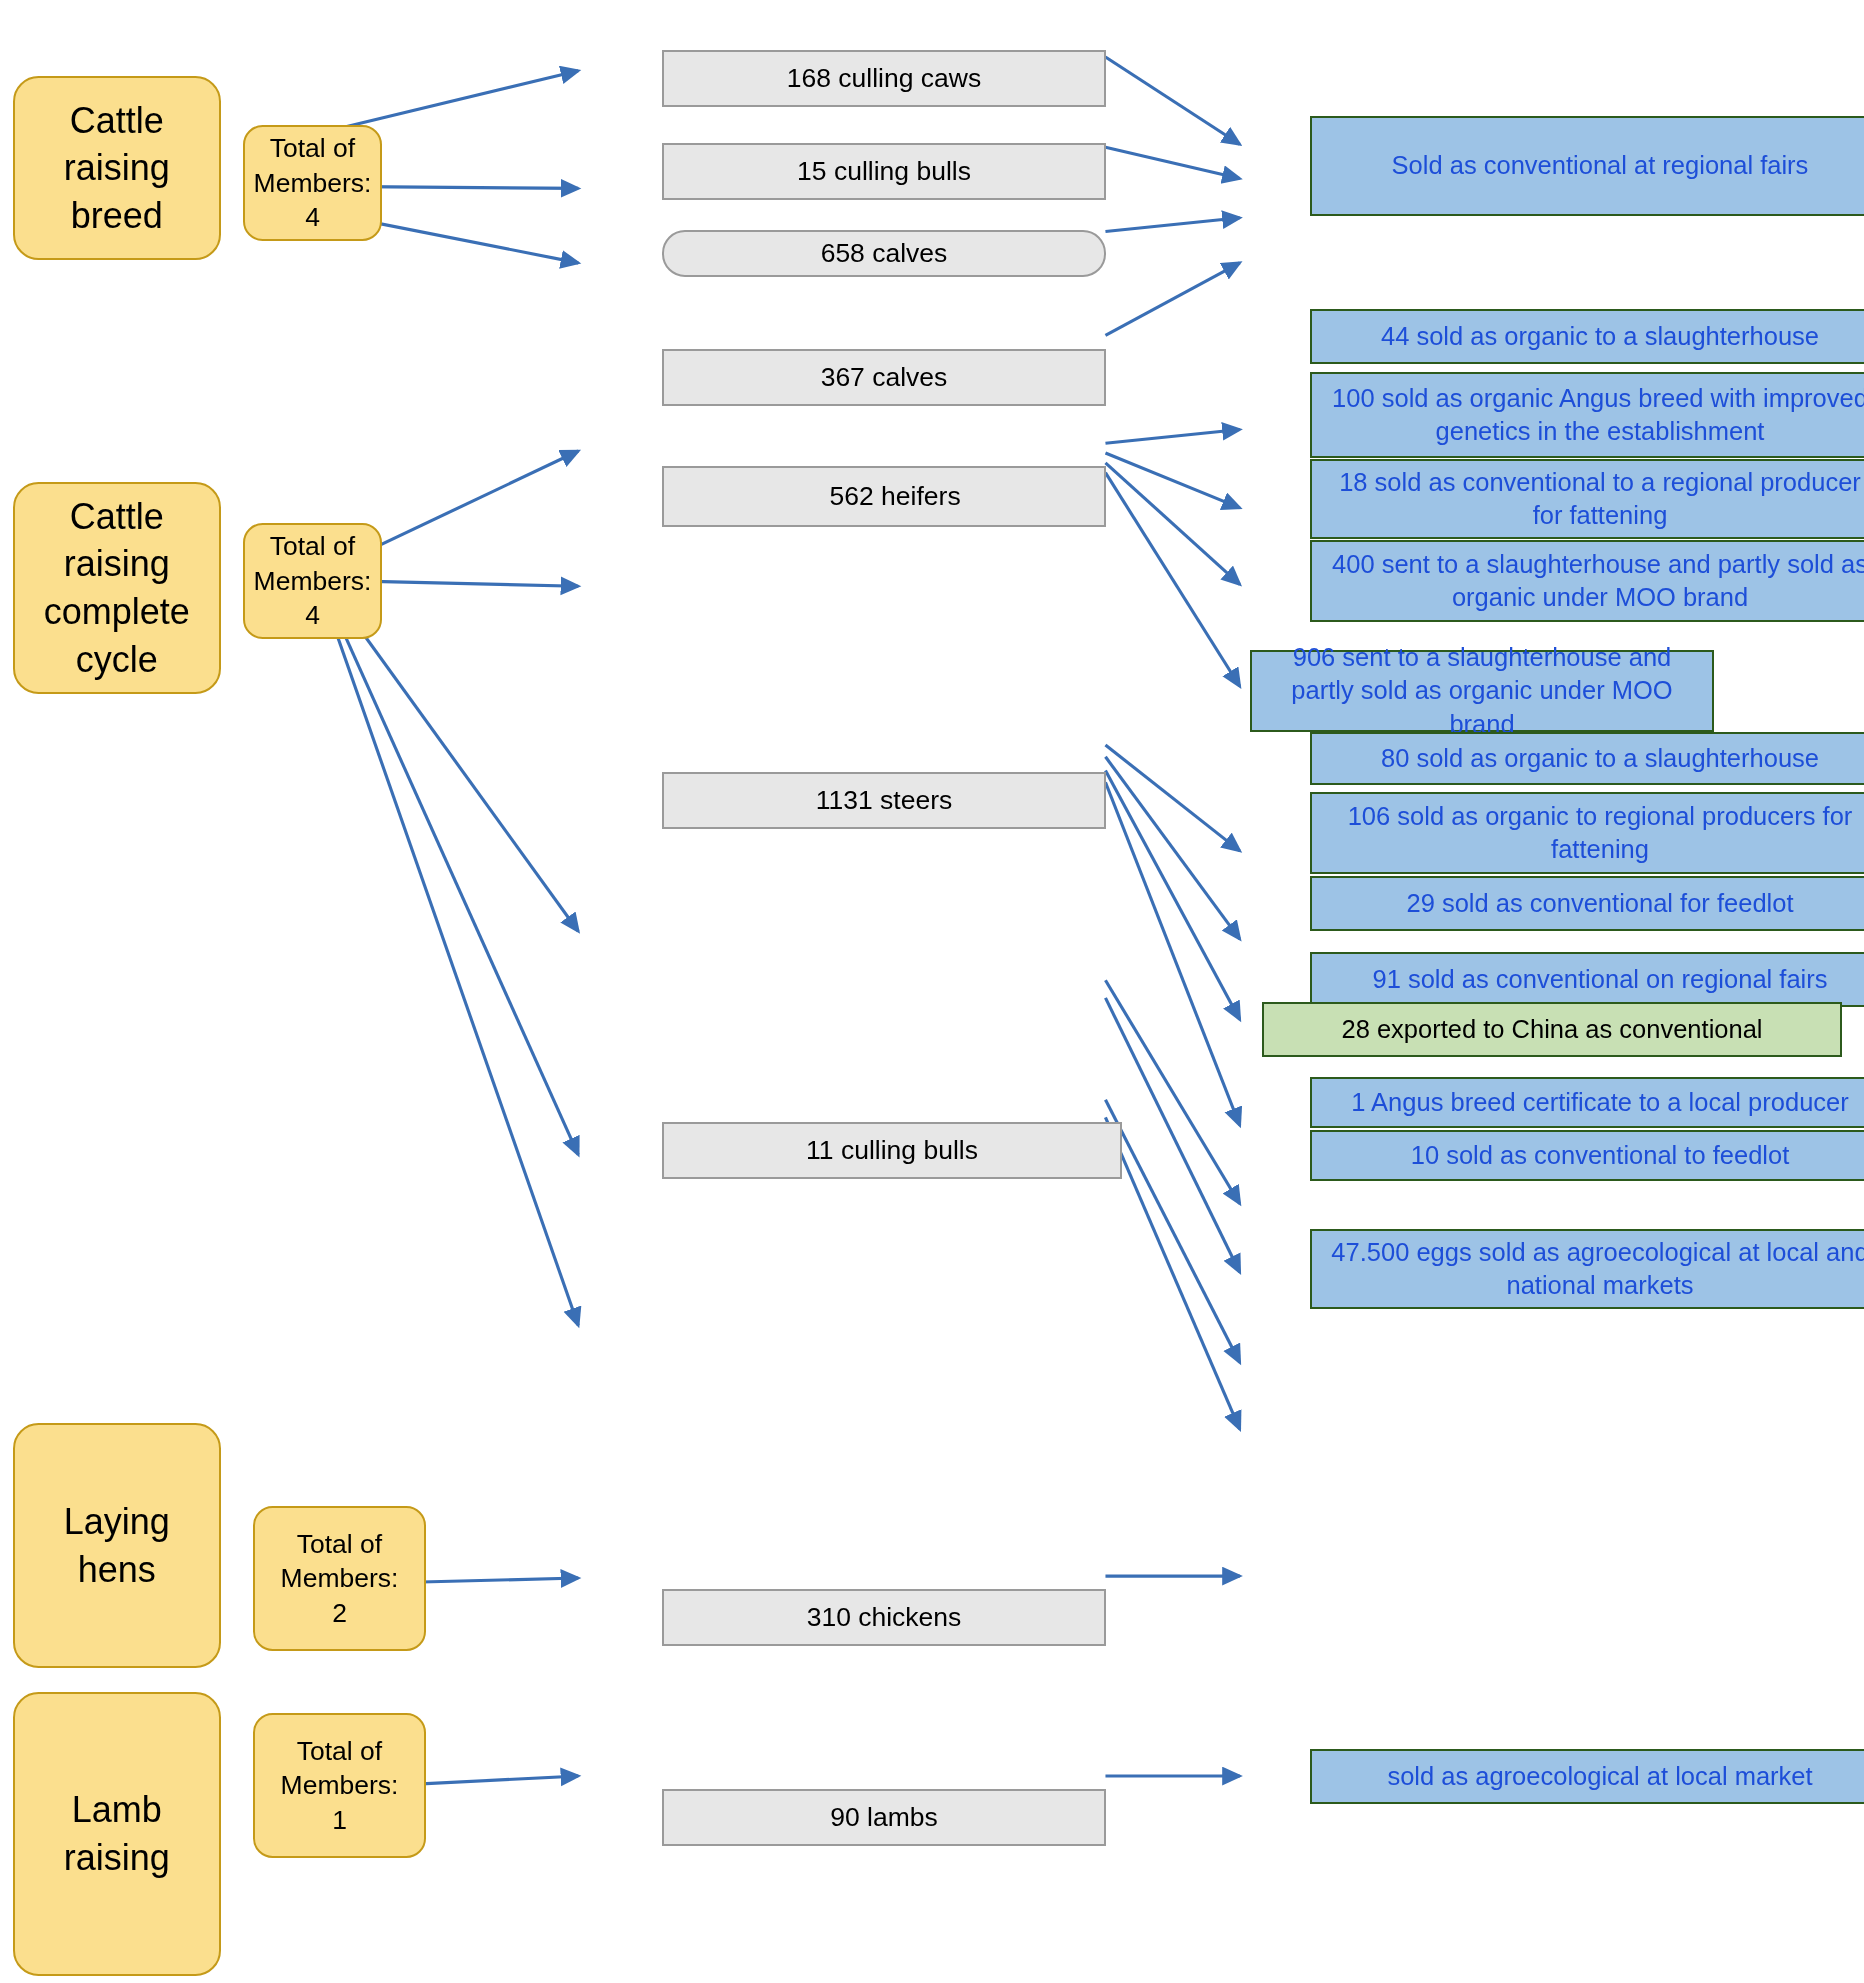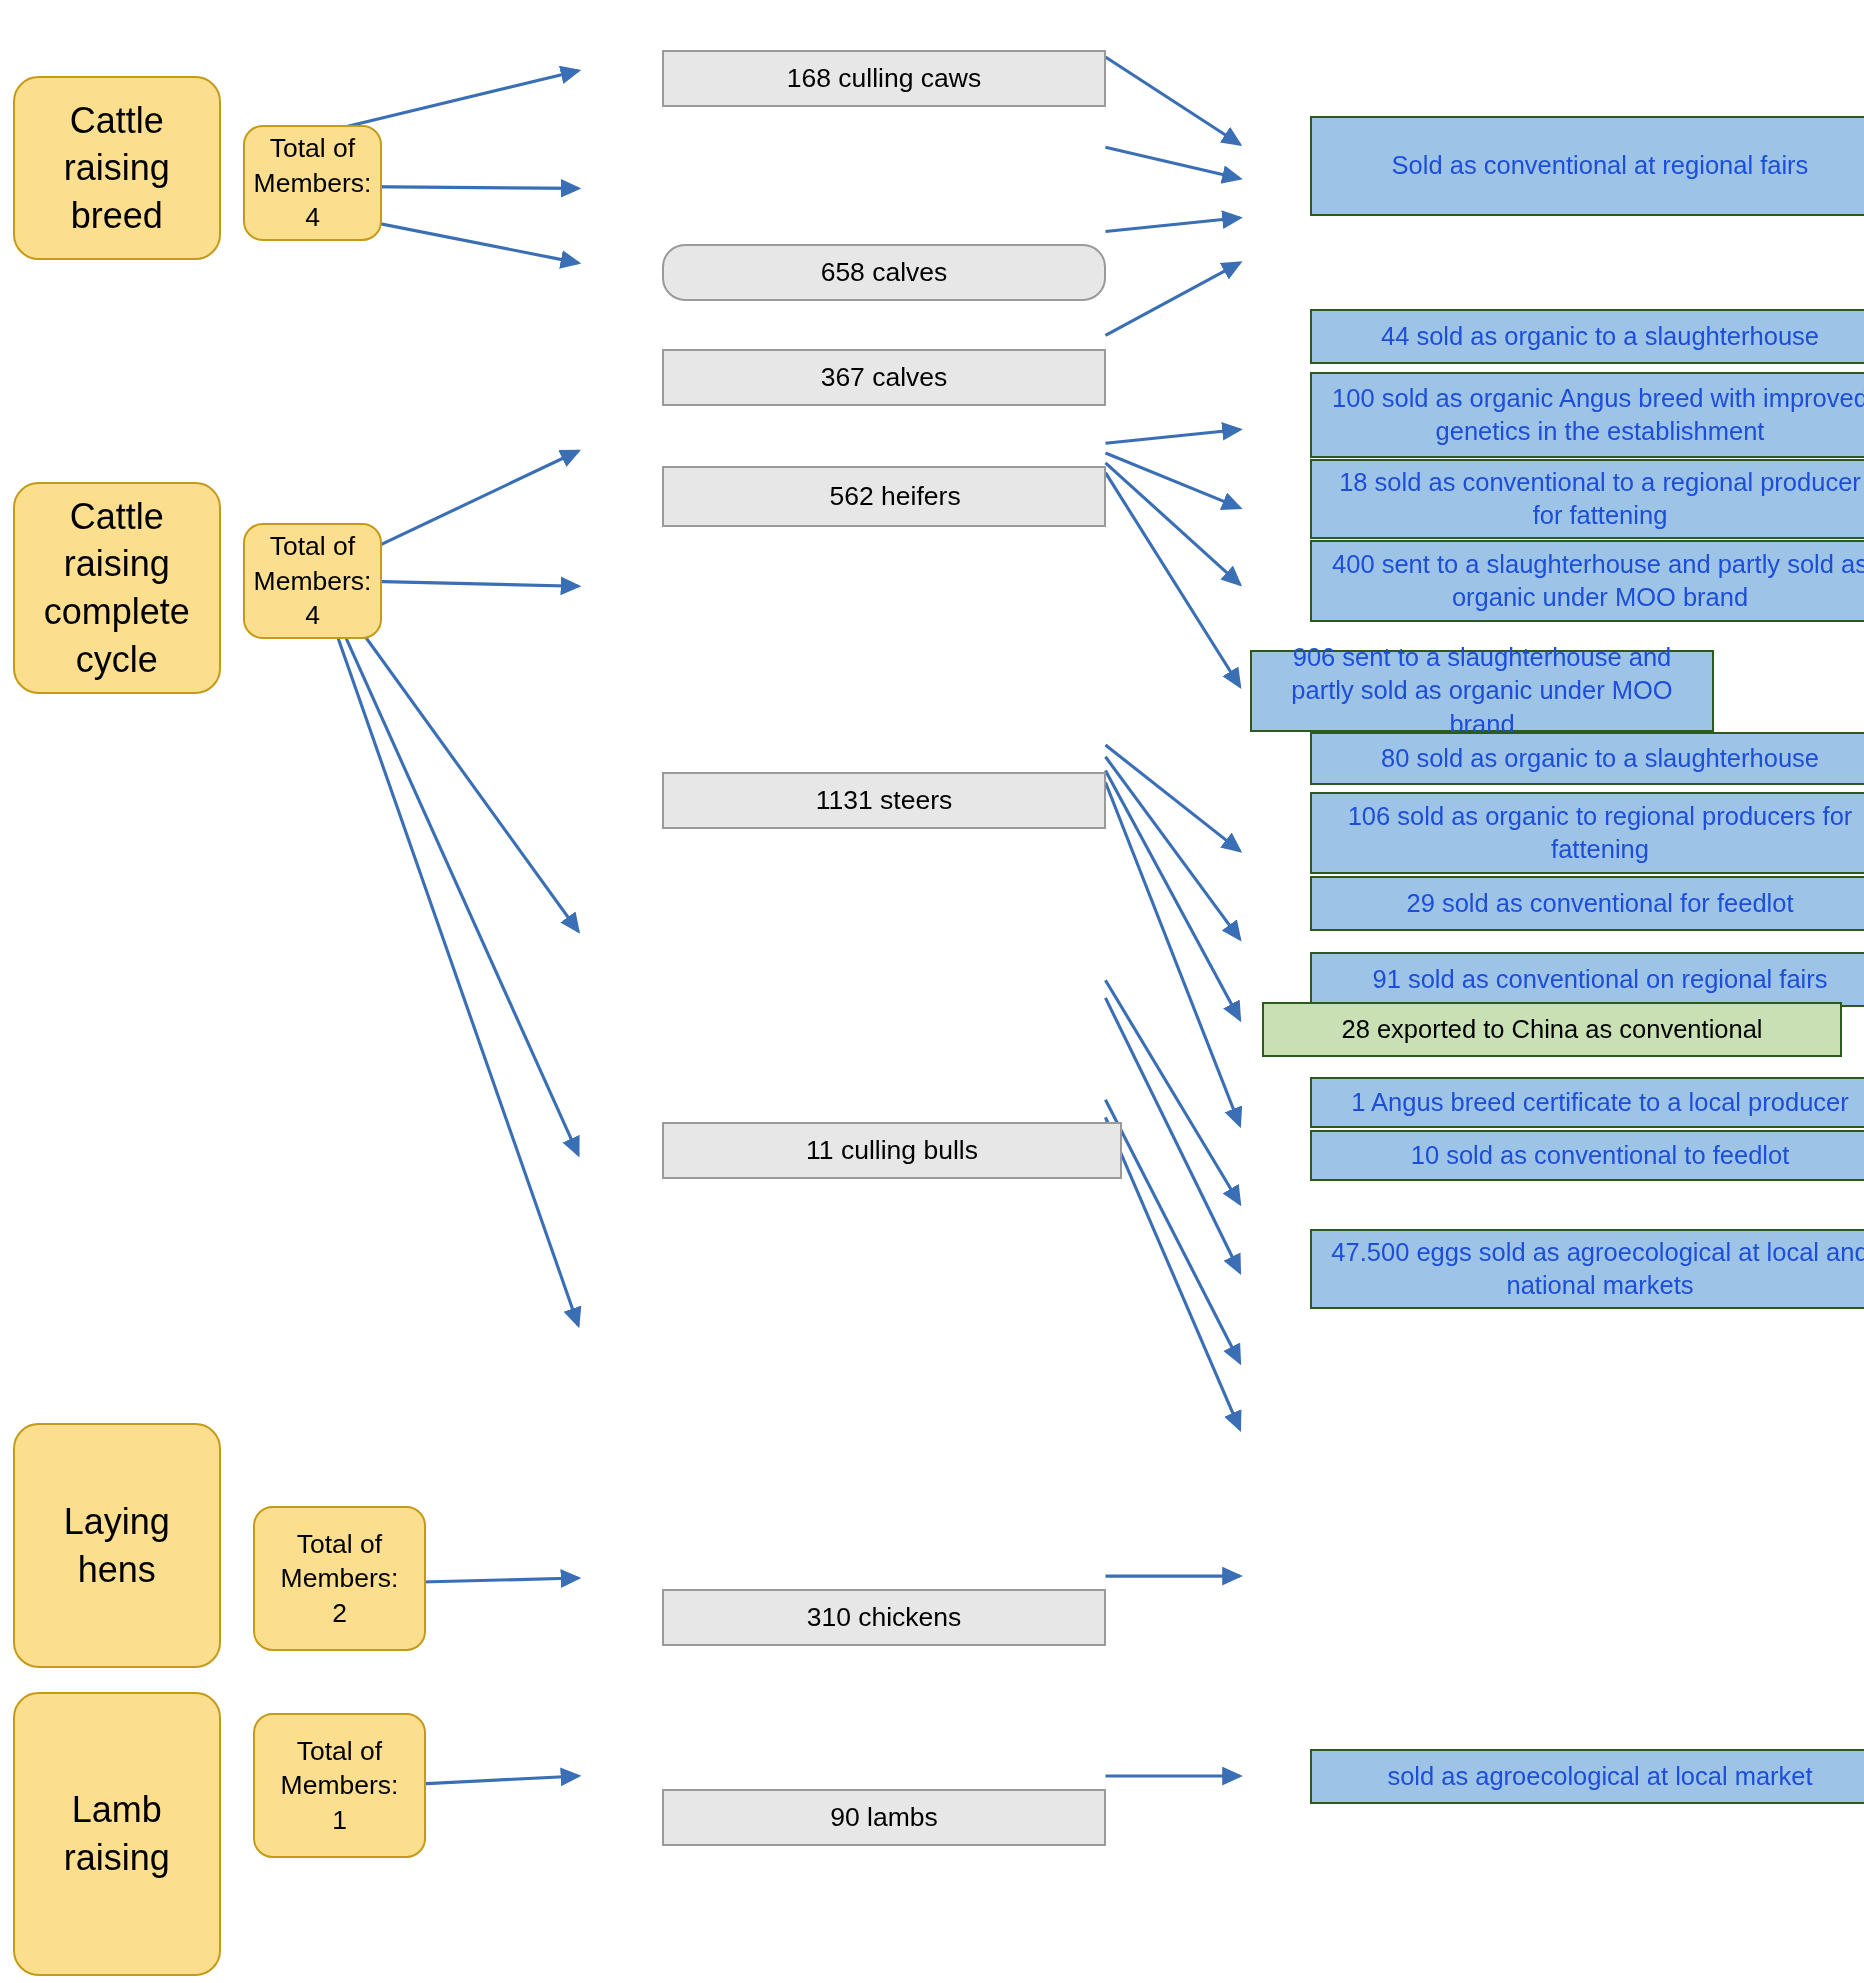--- a/index.html
+++ b/index.html
@@ -105,21 +105,24 @@
   <div class="node cat" style="left:12.7px;top:1692px;width:208px;height:284px;">
     <span>Lamb<br>raising</span>
   </div>
   <div class="node members" style="left:253px;top:1713px;width:173px;height:145px;">
     <span>Total of<br>Members:<br>1</span>
   </div>
 
   <div class="node grey" style="left:662px;top:9.8px;width:444px;height:57px;">
     <span>168 culling caws</span>
   </div>
-  <div class="node grey" style="left:662px;top:204px;width:444px;height:57px;border-radius:23px;">
+  <div class="node grey" style="left:662px;top:103px;width:444px;height:57px;">
+    <span>15 culling bulls</span>
+  </div>
+  <div class="node grey" style="left:662px;top:190px;width:444px;height:47px;border-radius:23px;">
     <span>658 calves</span>
   </div>
   <div class="node grey" style="left:662px;top:309px;width:444px;height:57px;">
     <span>367 calves</span>
   </div>
   <div class="node grey" style="left:662px;top:426px;width:444px;height:61px;padding-left:32px;">
     <span>562 heifers</span>
   </div>
   <div class="node grey" style="left:662px;top:732px;width:444px;height:57px;">
     <span>1131 steers</span>

